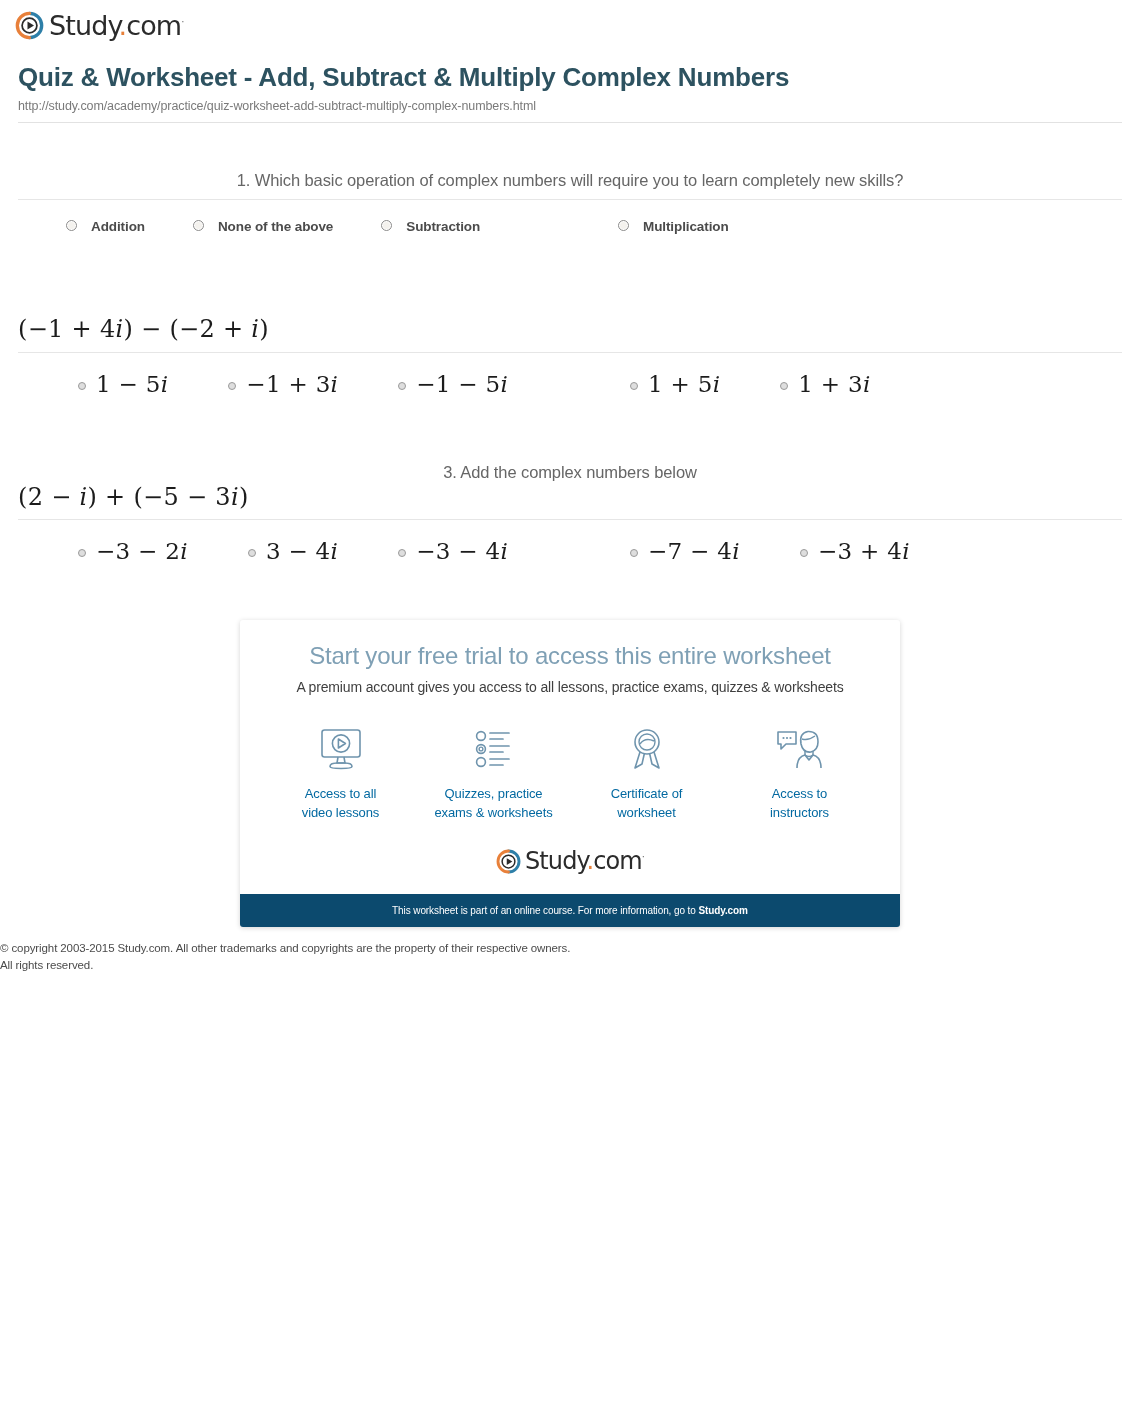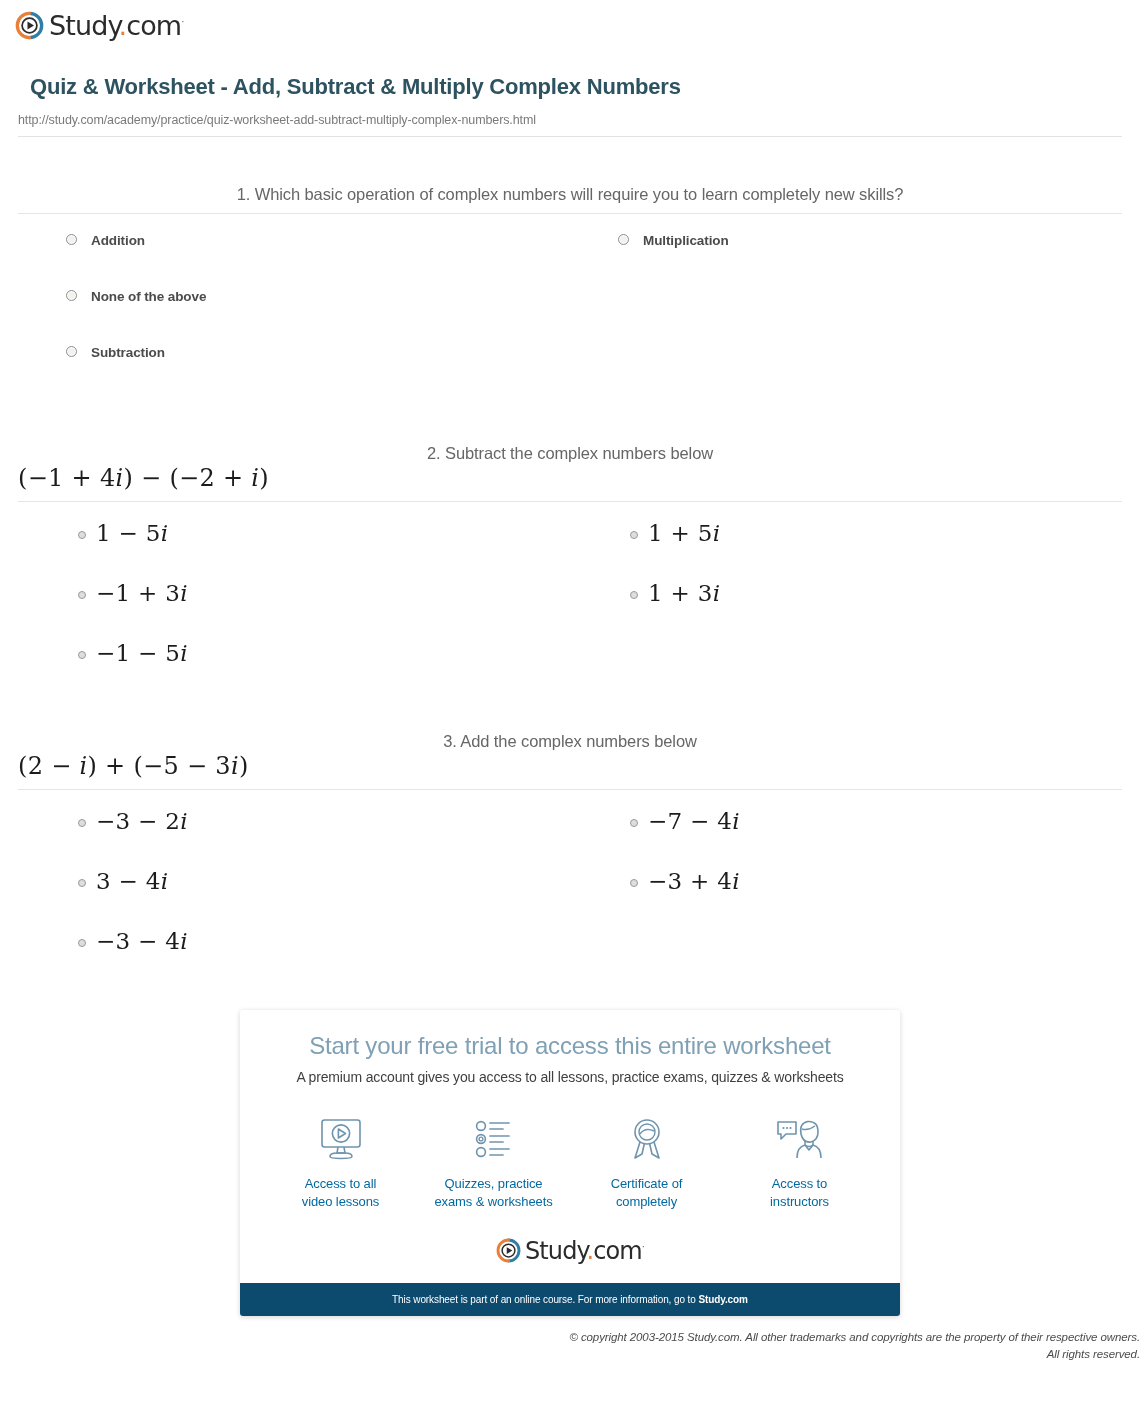--- a/index.html
+++ b/index.html
@@ -43,23 +43,23 @@
     font-size: 10px;
     vertical-align: super;
     color: #6f6f6f;
   }
 
   
   .title-block {
     padding: 22px 18px 0 18px;
   }
   h1.page-title {
-    margin: 12px;
+    margin: 0;
     font-family: "Liberation Sans", sans-serif;
-    font-size: 22px;
+    font-size: 26px;
     font-weight: bold;
     line-height: 1.22;
     color: #2d5260;
     letter-spacing: -0.2px;
     max-width: 810px;
   }
   .page-url {
     margin-top: 5px;
     font-size: 12.5px;
     color: #7a7a7a;
@@ -102,21 +102,21 @@
   }
 
   .options {
     display: flex;
     flex-wrap: wrap;
     padding-top: 18px;
   }
   .opt-col {
     width: 50%;
     display: flex;
-    flex-direction: column;
+    flex-direction: row;
   }
   .option {
     display: flex;
     align-items: flex-start;
     padding: 0 0 0 48px;
   }
   .radio {
     width: 11px;
     height: 11px;
     flex: 0 0 11px;
@@ -222,27 +222,26 @@
     background: #0c4a6e;
     color: #ffffff;
     text-align: center;
     font-size: 10px;
     padding: 11px 10px;
     letter-spacing: -0.1px;
   }
   .promo-banner b { font-weight: bold; }
 
   .copyright {
-    text-align: right;
+    text-align: left;
     font-size: 11.5px;
     color: #4b4b4b;
     line-height: 1.45;
     margin-top: 13px;
     letter-spacing: -0.1px;
-    font-style: italic;
   }
 </style>
 </head>
 <body>
 
 <div class="logo-bar">
   <span class="logo-mark">
     <svg viewBox="0 0 40 40" width="29" height="29" aria-hidden="true">
       <path d="M20 3.2 A16.8 16.8 0 0 1 20 36.8" fill="none" stroke="#2e7fa8" stroke-width="4.6" stroke-linecap="round"></path>
       <path d="M20 36.8 A16.8 16.8 0 0 1 20 3.2" fill="none" stroke="#e8803a" stroke-width="4.6" stroke-linecap="round"></path>
@@ -280,21 +279,20 @@
     <div class="opt-col">
       <div class="option">
         <span class="radio"></span>
         <span class="opt-label">Multiplication</span>
       </div>
     </div>
   </div>
 </div>
 
 <div class="question q2" style="margin-top:42px;">
-  <div class="q-stem">2. Subtract the complex numbers below</div>
   <div class="q-math">(−1 + 4<i>i</i>) − (−2 + <i>i</i>)</div>
   <div class="q-rule"></div>
   <div class="options qmath-opts">
     <div class="opt-col">
       <div class="option">
         <span class="radio"></span>
         <span class="opt-math">1 − 5<i>i</i></span>
       </div>
       <div class="option">
         <span class="radio"></span>
@@ -398,21 +396,21 @@
           <svg width="46" height="44" viewBox="0 0 46 44" aria-hidden="true">
             <circle cx="23" cy="15" r="12" fill="none" stroke="#6f94ad" stroke-width="1.6"></circle>
             <circle cx="23" cy="15" r="8" fill="none" stroke="#6f94ad" stroke-width="1.4"></circle>
             <path d="M16 17 Q21 10 30 14" fill="none" stroke="#6f94ad" stroke-width="1.4"></path>
             <path d="M16 25 L11 41 L18 37 L20.5 26" fill="none" stroke="#6f94ad" stroke-width="1.6" stroke-linejoin="round"></path>
             <path d="M30 25 L35 41 L28 37 L25.5 26" fill="none" stroke="#6f94ad" stroke-width="1.6" stroke-linejoin="round"></path>
           </svg>
         </div>
         <div class="feature-label">
           <div>Certificate of</div>
-          <div>completely</div>
+          <div>worksheet</div>
         </div>
       </div>
 
       <div class="feature">
         <div class="feature-icon">
           <svg width="50" height="44" viewBox="0 0 50 44" aria-hidden="true">
             <path d="M3 5 L21 5 L21 17 L11 17 L6 22 L6 17 L3 17 Z" fill="none" stroke="#6f94ad" stroke-width="1.6" stroke-linejoin="round"></path>
             <circle cx="8.5" cy="11" r="1.1" fill="#6f94ad"></circle>
             <circle cx="12" cy="11" r="1.1" fill="#6f94ad"></circle>
             <circle cx="15.5" cy="11" r="1.1" fill="#6f94ad"></circle>

